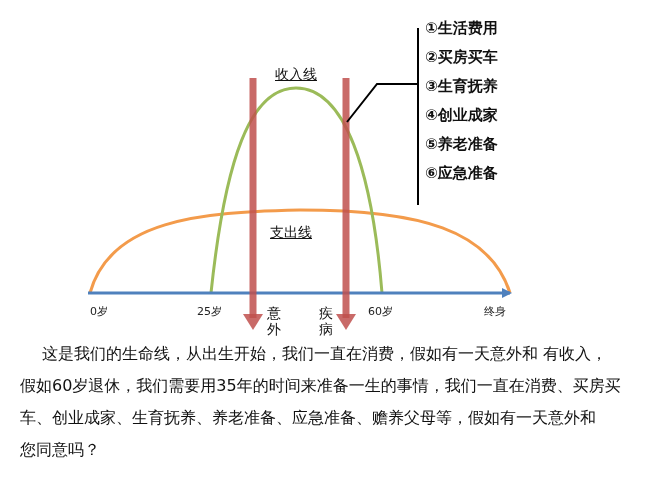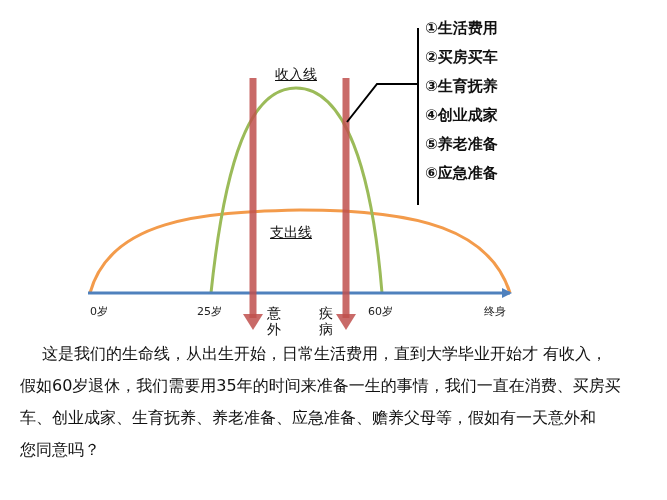--- a/index.html
+++ b/index.html
@@ -69,17 +69,17 @@
     <div class="list-item">①生活费用</div>
     <div class="list-item">②买房买车</div>
     <div class="list-item">③生育抚养</div>
     <div class="list-item">④创业成家</div>
     <div class="list-item">⑤养老准备</div>
     <div class="list-item">⑥应急准备</div>
   </div>
 </div>
 
 <div class="para">
-  <p class="l1">这是我们的生命线，从出生开始，日常生活费用，直到大学毕业开始才 有收入，</p>
+  <p class="l1">这是我们的生命线，从出生开始，我们一直在消费，假如有一天意外和 有收入，</p>
   <p>假如60岁退休，我们需要用35年的时间来准备一生的事情，我们一直在消费、买房买</p>
   <p>车、创业成家、生育抚养、养老准备、应急准备、赡养父母等，假如有一天意外和</p>
   <p>您同意吗？</p>
 </div>
 
 </body></html>

